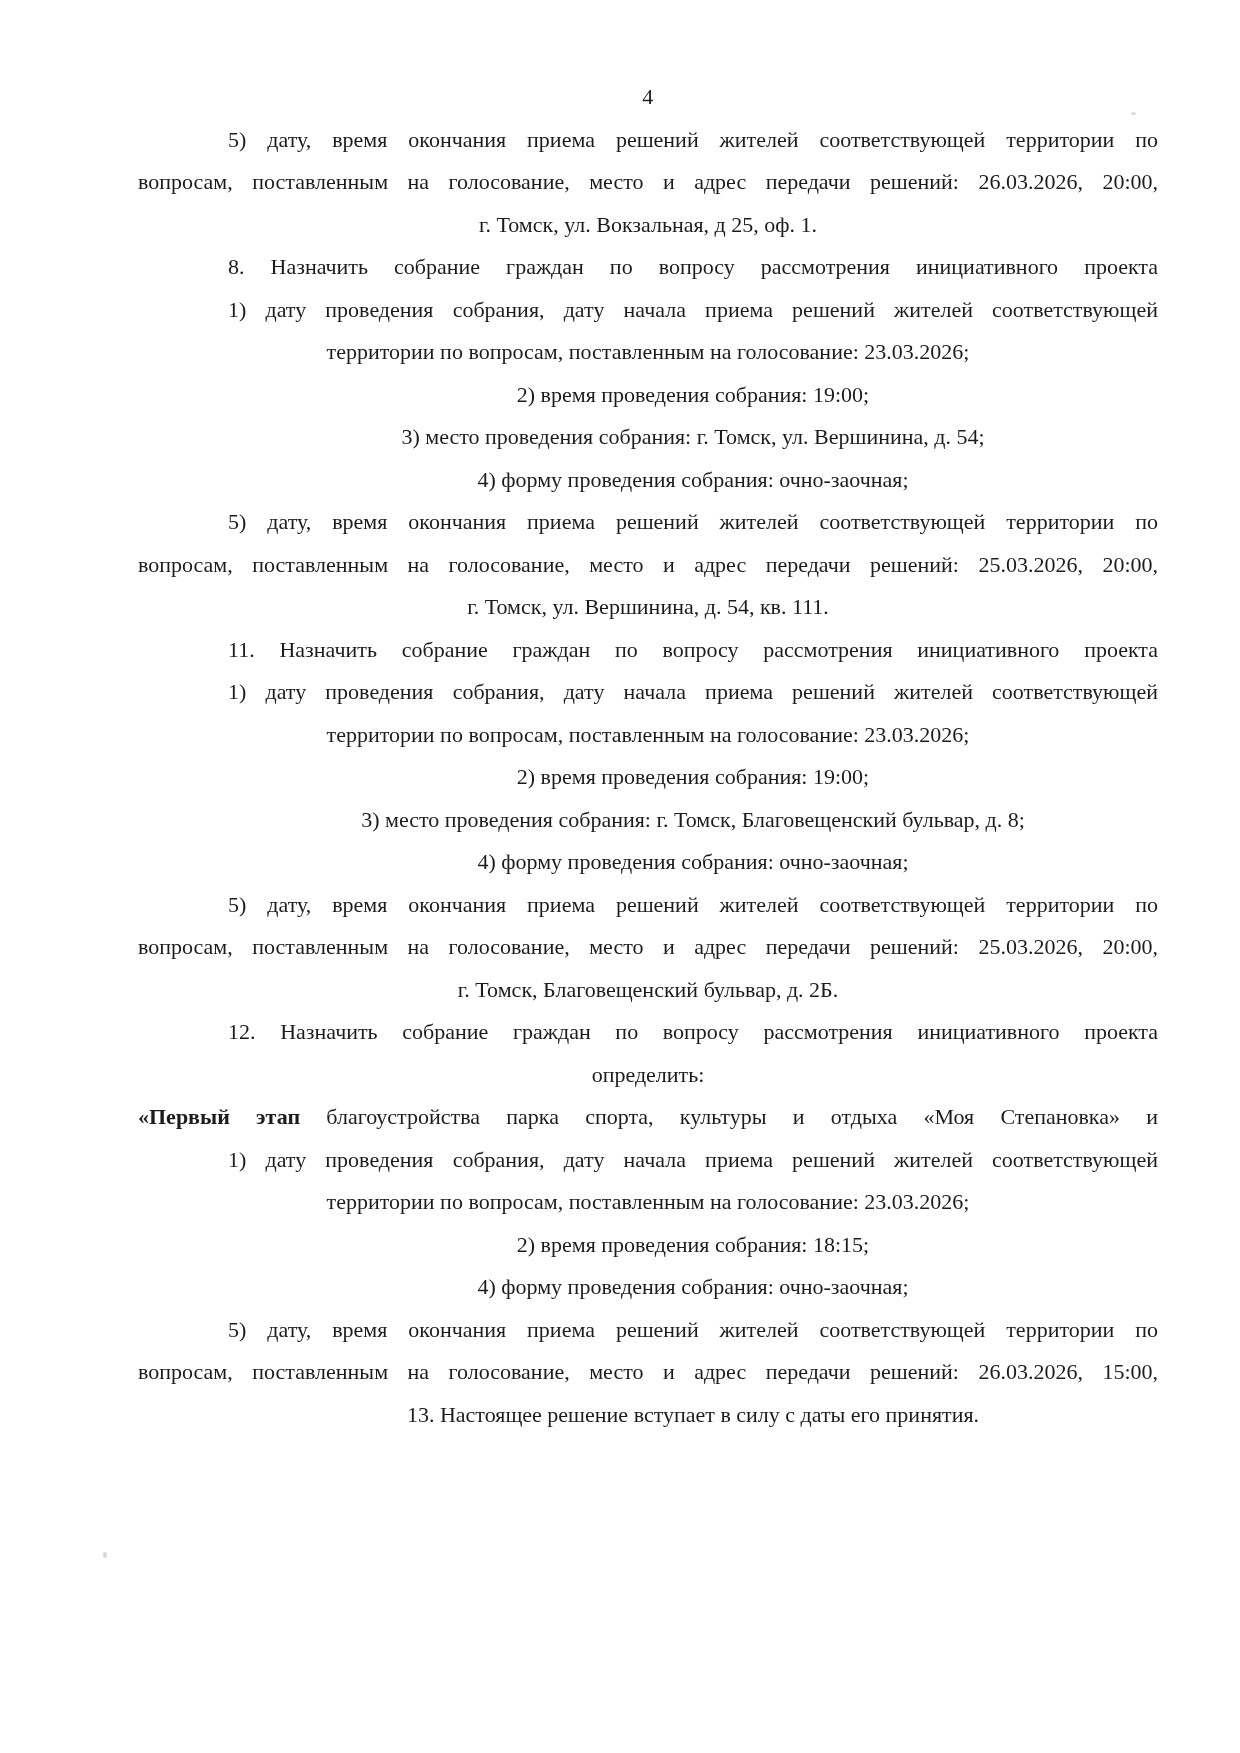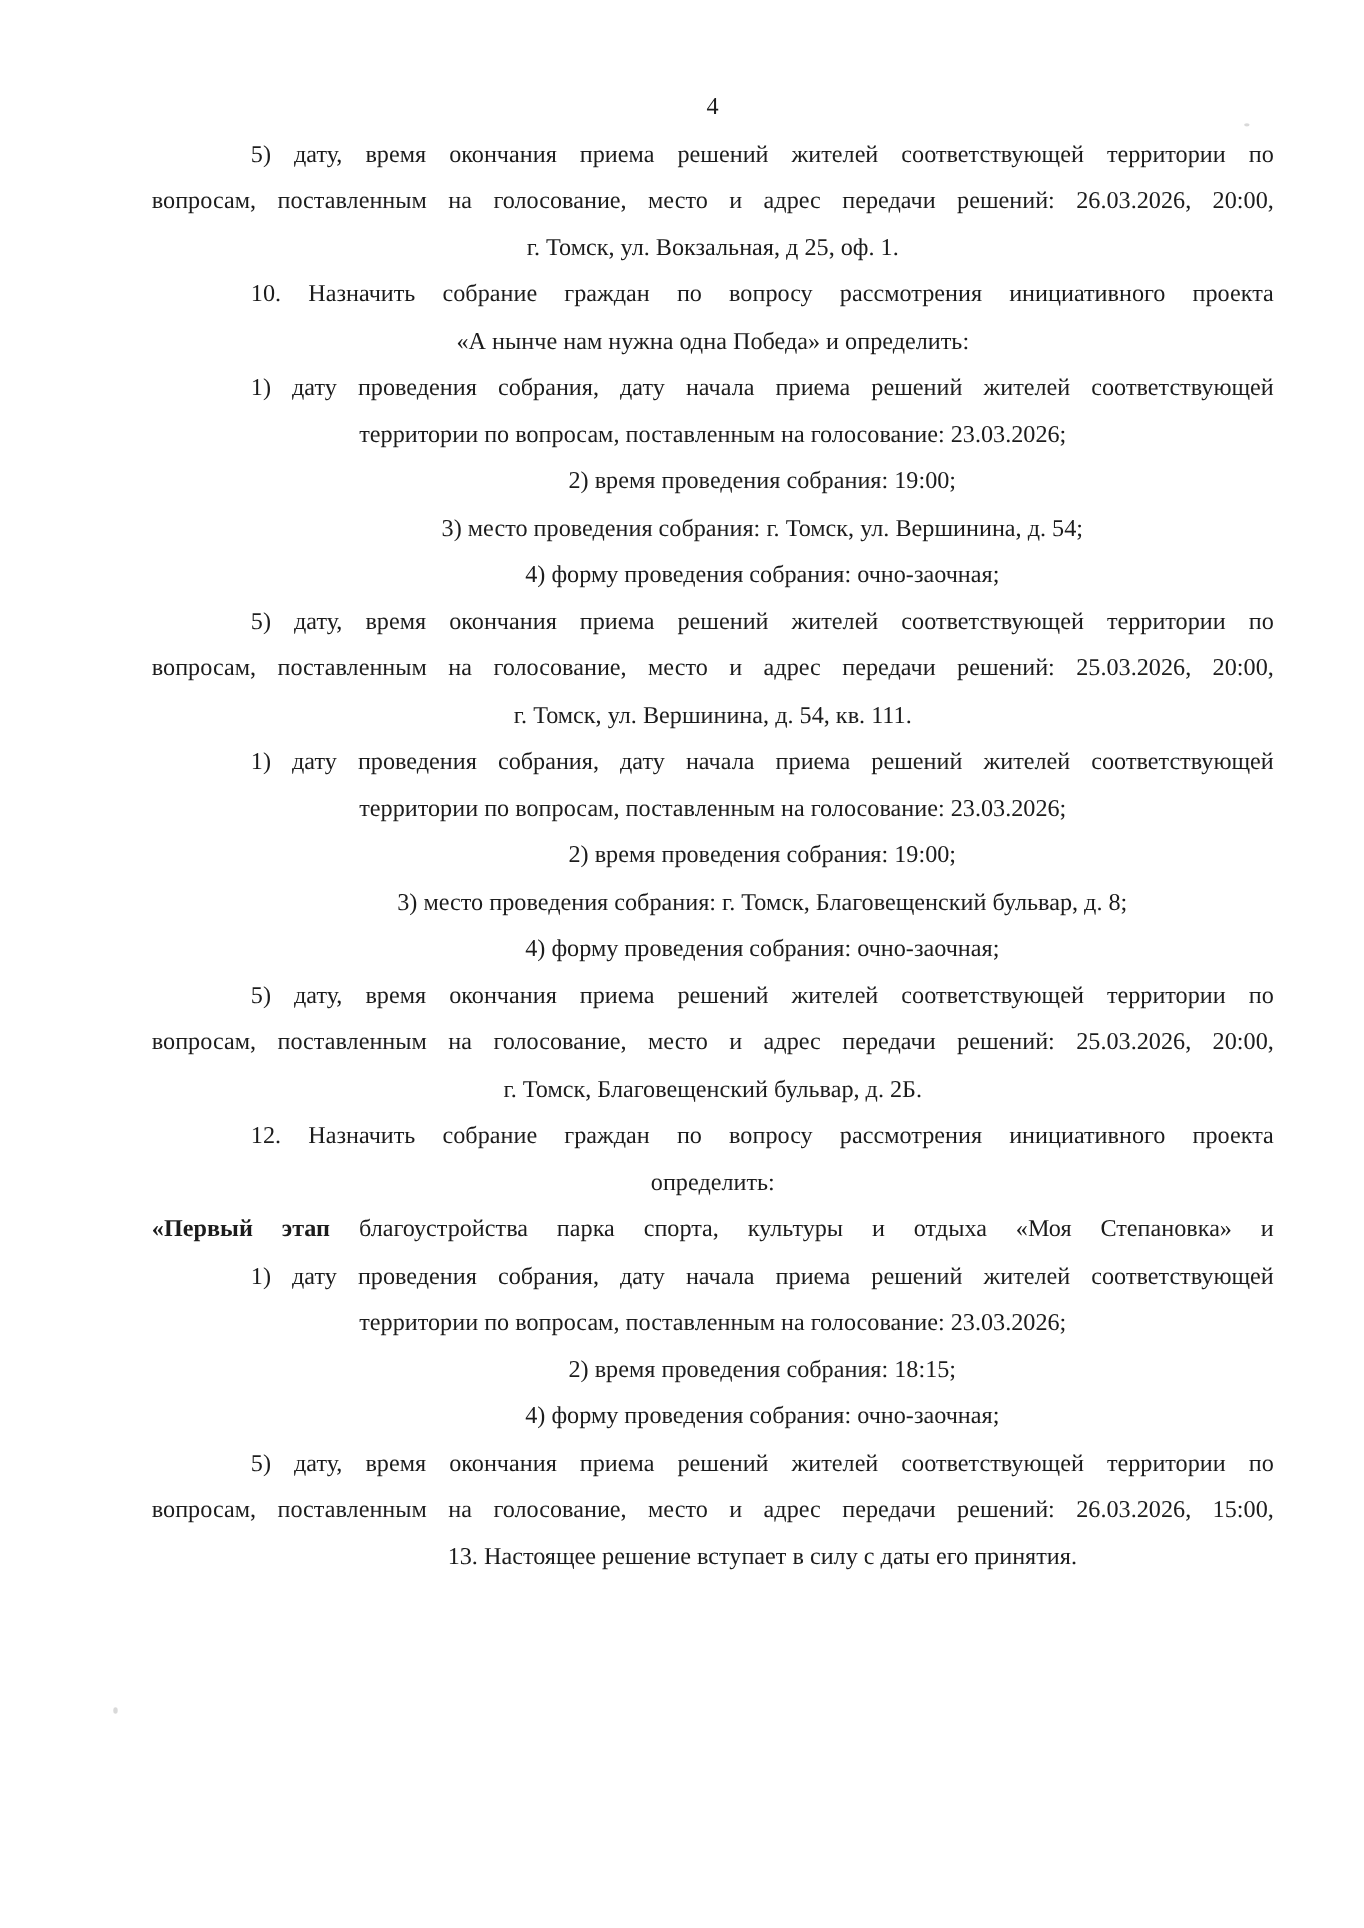--- a/index.html
+++ b/index.html
@@ -50,30 +50,30 @@
 </style>
 </head>
 <body>
 
 <div class="page">
   <div class="page-number">4</div>
   <div>
       <div class="line indent just"><span>5) дату, время окончания приема решений жителей соответствующей территории по</span></div>
       <div class="line just"><span>вопросам, поставленным на голосование, место и адрес передачи решений: 26.03.2026, 20:00,</span></div>
       <div class="line"><span>г. Томск, ул. Вокзальная, д 25, оф. 1.</span></div>
-      <div class="line indent just"><span>10. Назначить собрание граждан по вопросу рассмотрения инициативного проекта</span></div>
-      <div class="line"><span>«А нынче нам нужна одна Победа» и определить:</span></div>
+      <div class="line indent just"><span>8. Назначить собрание граждан по вопросу рассмотрения инициативного проекта</span></div>
       <div class="line indent just"><span>1) дату проведения собрания, дату начала приема решений жителей соответствующей</span></div>
       <div class="line"><span>территории по вопросам, поставленным на голосование: 23.03.2026;</span></div>
       <div class="line indent"><span>2) время проведения собрания: 19:00;</span></div>
       <div class="line indent"><span>3) место проведения собрания: г. Томск, ул. Вершинина, д. 54;</span></div>
       <div class="line indent"><span>4) форму проведения собрания: очно-заочная;</span></div>
       <div class="line indent just"><span>5) дату, время окончания приема решений жителей соответствующей территории по</span></div>
       <div class="line just"><span>вопросам, поставленным на голосование, место и адрес передачи решений: 25.03.2026, 20:00,</span></div>
       <div class="line"><span>г. Томск, ул. Вершинина, д. 54, кв. 111.</span></div>
+      <div class="line indent just"><span>11. Назначить собрание граждан по вопросу рассмотрения инициативного проекта</span></div>
       <div class="line indent just"><span>1) дату проведения собрания, дату начала приема решений жителей соответствующей</span></div>
       <div class="line"><span>территории по вопросам, поставленным на голосование: 23.03.2026;</span></div>
       <div class="line indent"><span>2) время проведения собрания: 19:00;</span></div>
       <div class="line indent"><span>3) место проведения собрания: г. Томск, Благовещенский бульвар, д. 8;</span></div>
       <div class="line indent"><span>4) форму проведения собрания: очно-заочная;</span></div>
       <div class="line indent just"><span>5) дату, время окончания приема решений жителей соответствующей территории по</span></div>
       <div class="line just"><span>вопросам, поставленным на голосование, место и адрес передачи решений: 25.03.2026, 20:00,</span></div>
       <div class="line"><span>г. Томск, Благовещенский бульвар, д. 2Б.</span></div>
       <div class="line indent just"><span>12. Назначить собрание граждан по вопросу рассмотрения инициативного проекта</span></div>
       <div class="line"><span>определить:</span></div>

